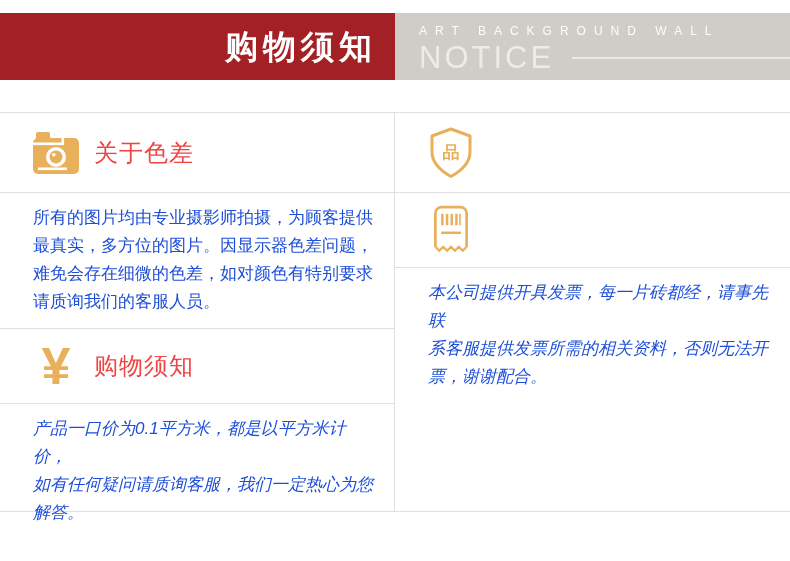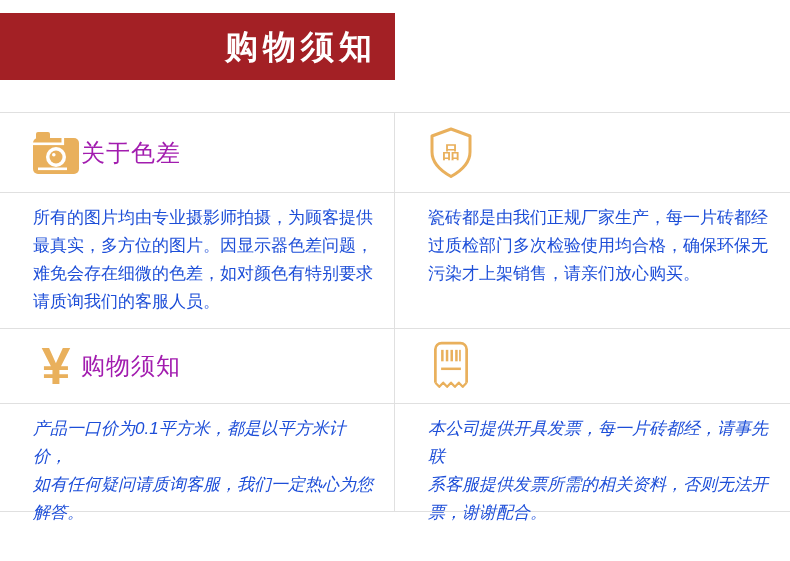--- a/index.html
+++ b/index.html
@@ -23,38 +23,45 @@
   .content { margin-top:32px; width:790px;
     border-top:1px solid #e0e0e0; border-bottom:1px solid #e0e0e0;
     display:flex; }
   .col { width:395px; }
   .col.left { border-right:1px solid #e0e0e0; }
 
   .sec-title-row { height:80px; border-bottom:1px solid #e0e0e0;
     display:flex; align-items:center; padding-left:31px; }
   .sec-title-row.second { height:75px; }
   .icon-box { width:50px; height:54px; display:flex; align-items:center; justify-content:center; flex:0 0 auto; }
-  .sec-title { font-size:24px; color:#a21caf; letter-spacing:1px;text-align:right; }
+  .sec-title { font-size:24px; color:#ef4444; margin-left:13px; letter-spacing:1px;text-align:right; }
 
   .sec-body { padding:11px 18px 0 33px; font-size:17px; line-height:28px;
     color:#1d4ed8; white-space:pre-line; }
   .sec-body.tall { height:136px; border-bottom:1px solid #e0e0e0; }
   .sec-body.short { height:107px;font-style:italic; }
 
   .yuan-glyph { font-size:52px; font-weight:700; color:#e9b05c; line-height:1; }
   svg { display:block; }
 </style>
 </head>
 <body>
 
 <div class="page">
 
   <div class="header">
     <div class="header-left">
       <span class="header-title">购物须知</span>
+    </div>
+    <div class="header-right">
+      <div class="subtitle">ART BACKGROUND WALL</div>
+      <div class="notice-row">
+        <span class="notice-word">NOTICE</span>
+        <span class="notice-line"></span>
+      </div>
     </div>
   </div>
 
   <div class="content">
 
     <div class="col left">
 
       <div class="sec-title-row">
         <span class="icon-box">
           <svg width="48" height="44" viewBox="0 0 48 44">
@@ -90,23 +97,20 @@
     <div class="col">
 
       <div class="sec-title-row">
         <span class="icon-box">
           <svg width="48" height="52" viewBox="0 0 48 52">
             <path d="M24 2 L43 9 V25 C43 37 33 44.5 24 49.5 C15 44.5 5 37 5 25 V9 Z" fill="none" stroke="#e9b05c" stroke-width="3" stroke-linejoin="round"></path>
             <text x="24" y="31" font-size="17" font-weight="bold" fill="#e9b05c" text-anchor="middle">品</text>
           </svg>
         </span>
       </div>
-      <div class="sec-body tall">瓷砖都是由我们正规厂家生产，每一片砖都经
-过质检部门多次检验使用均合格，确保环保无
-污染才上架销售，请亲们放心购买。</div>
 
       <div class="sec-title-row second">
         <span class="icon-box">
           <svg width="42" height="50" viewBox="0 0 40 48">
             <path d="M5 40 V8 a6 6 0 0 1 6 -6 h18 a6 6 0 0 1 6 6 v32" fill="none" stroke="#e9b05c" stroke-width="2.6"></path>
             <path d="M5 40 l3.75 4 3.75 -4 3.75 4 3.75 -4 3.75 4 3.75 -4 3.75 4 3.75 -4" fill="none" stroke="#e9b05c" stroke-width="2.2" stroke-linejoin="round"></path>
             <rect x="10.5" y="8.5" width="2.4" height="11" fill="#e9b05c"></rect>
             <rect x="15" y="8.5" width="2.4" height="11" fill="#e9b05c"></rect>
             <rect x="19.5" y="8.5" width="2.4" height="11" fill="#e9b05c"></rect>
             <rect x="24" y="8.5" width="2.4" height="11" fill="#e9b05c"></rect>

